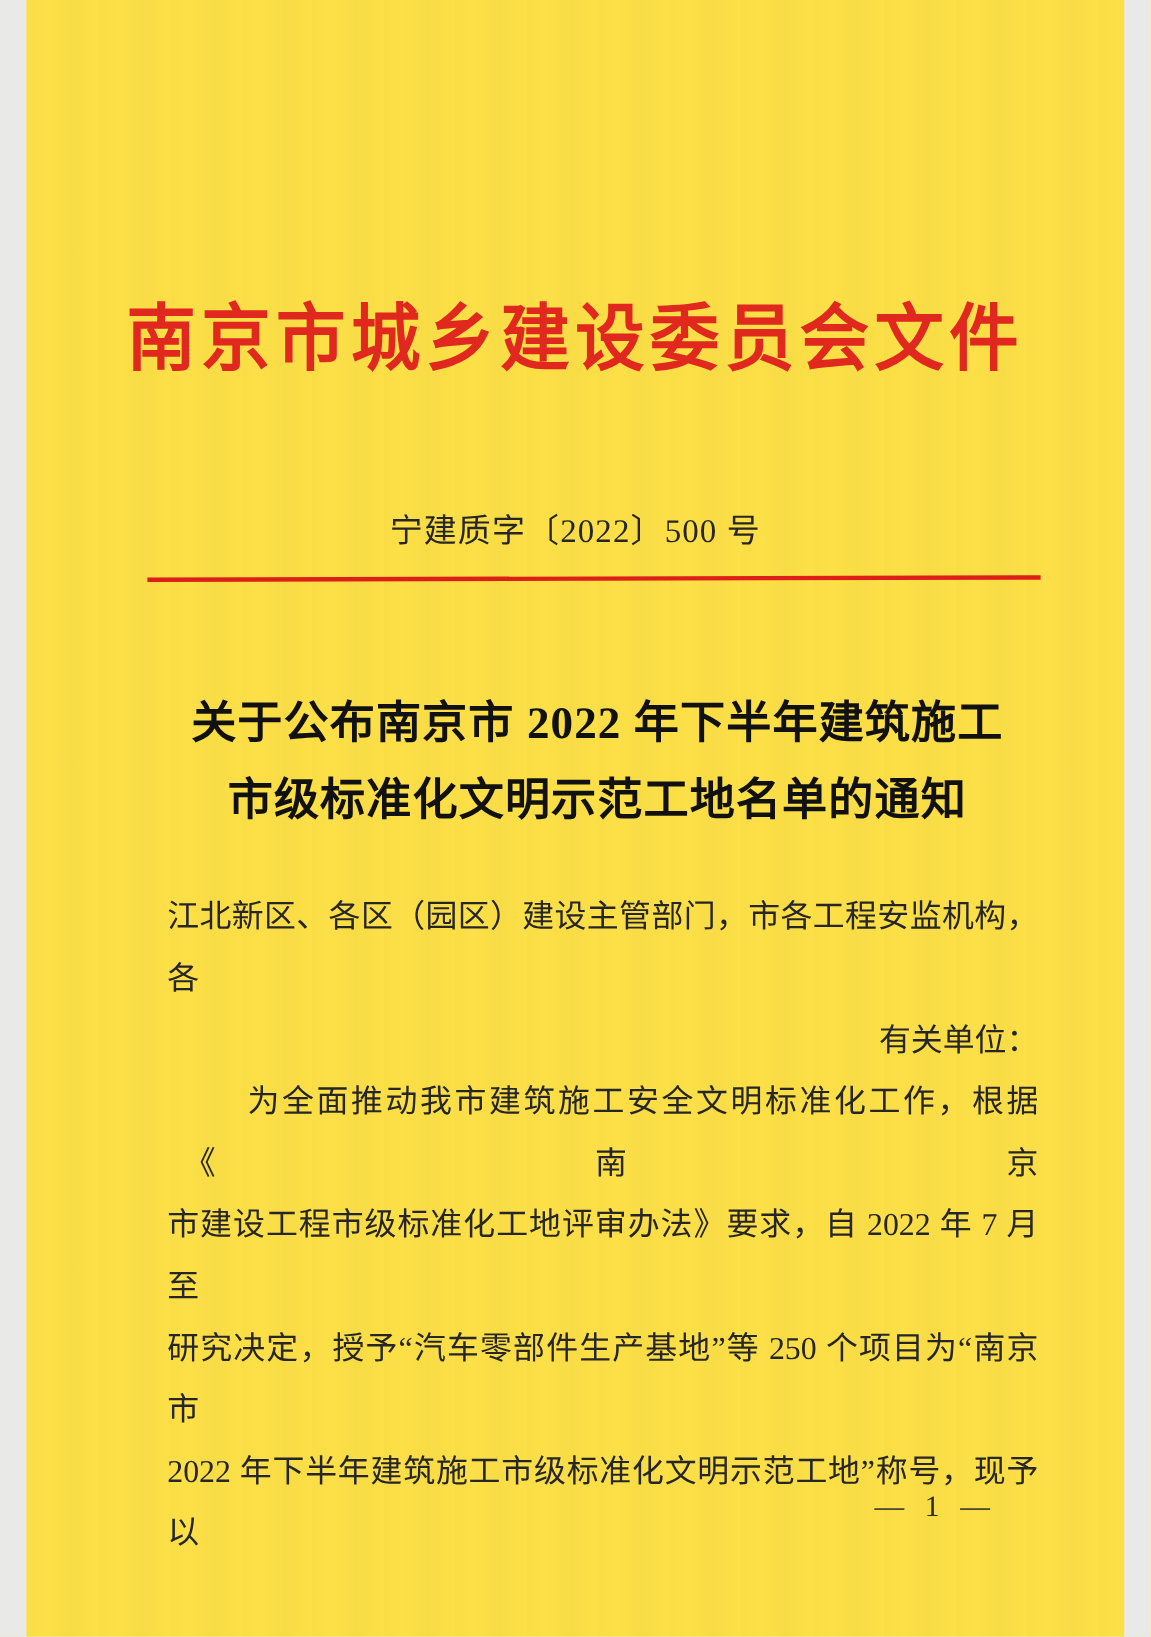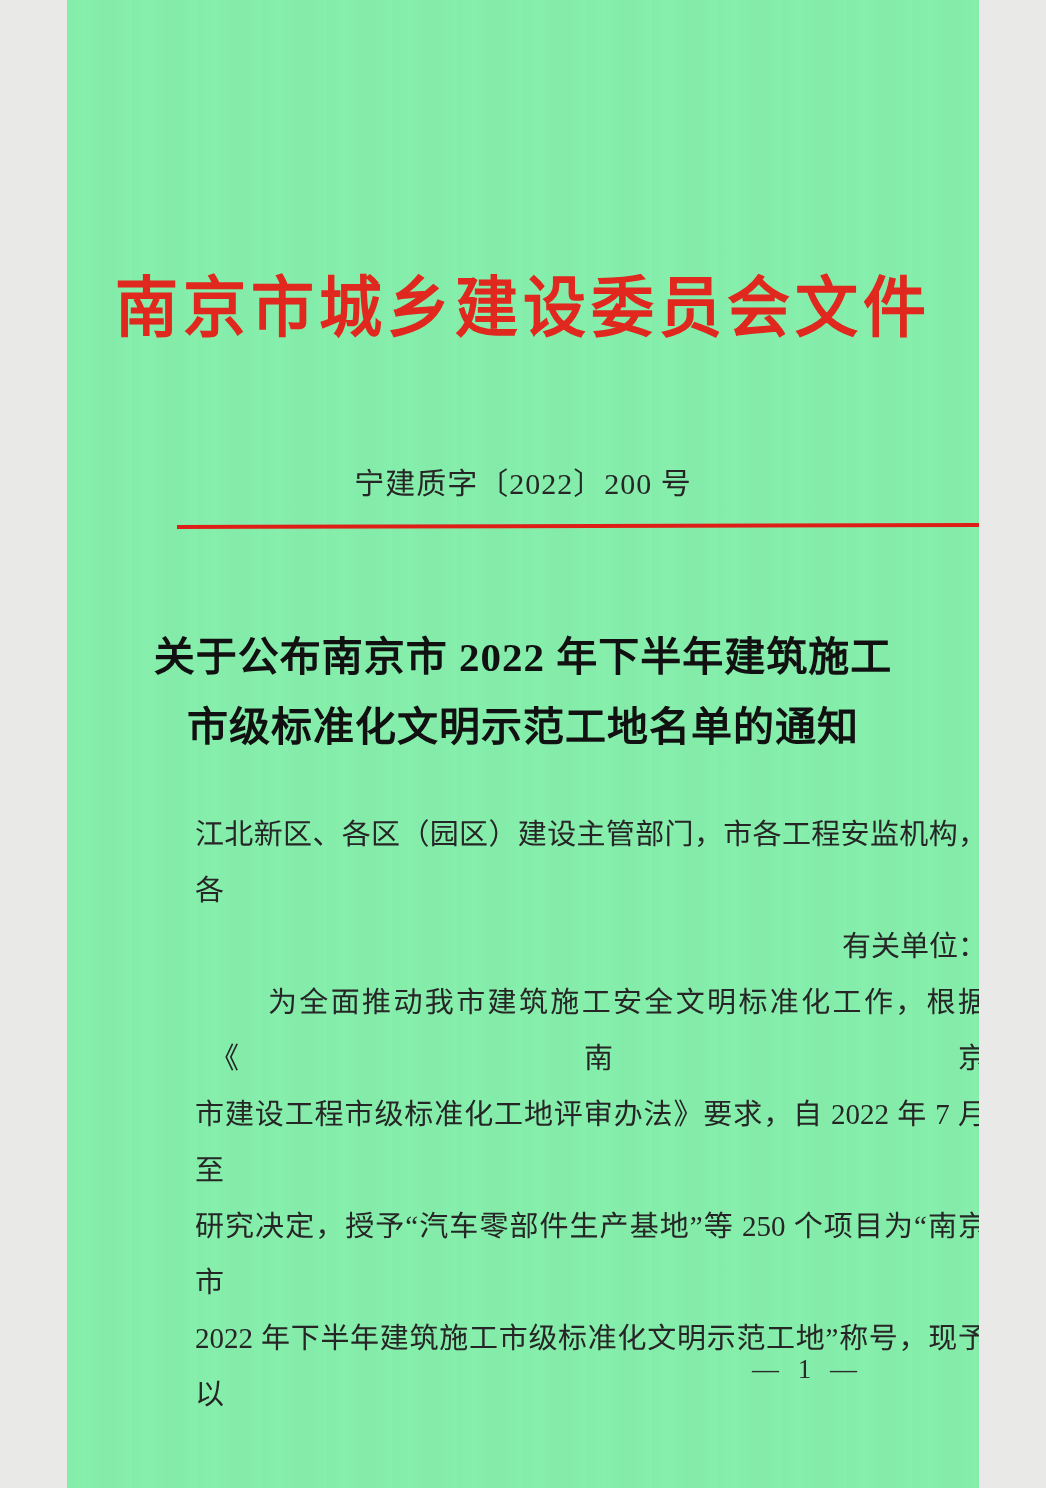--- a/index.html
+++ b/index.html
@@ -3,24 +3,24 @@
 <meta charset="utf-8">
 <style>
   html, body {
     margin: 0;
     padding: 0;
     background: #e9e9e7;
     font-family: "Liberation Serif", "DejaVu Serif", serif;
   }
   .page {
     position: relative;
-    width: 912px;
+    width: 998px;
     height: 1488px;
     margin: 0 auto;
-    background: #86efac;
+    background: #fde047;
     overflow: hidden;
     color: #1e1e1e;
   }
   
   .page::before {
     content: "";
     position: absolute;
     inset: 0;
     background:
       repeating-linear-gradient(90deg,
@@ -66,20 +66,21 @@
     position: absolute;
     top: 622px;
     left: 0;
     width: 100%;
     text-align: center;
     font-weight: bold;
     font-size: 41px;
     line-height: 70px;
     color: #111;
     letter-spacing: 1px;
+    padding-left: 20px;
   }
   .body-text {
     position: absolute;
     top: 806px;
     left: 128px;
     width: 792px;
     font-size: 29px;
     line-height: 56px;
     color: #262626;
   }
@@ -107,21 +108,21 @@
     color: #2a2a2a;
   }
 </style>
 </head>
 <body>
 
 <div class="page">
 
   <h1 class="agency">南京市城乡建设委员会文件</h1>
 
-  <div class="doc-no">宁建质字〔2022〕200 号</div>
+  <div class="doc-no">宁建质字〔2022〕500 号</div>
 
   <div class="rule"></div>
 
   <div class="title">
     <div>关于公布南京市 2022 年下半年建筑施工</div>
     <div>市级标准化文明示范工地名单的通知</div>
   </div>
 
   <div class="body-text">
     <div class="line justify">江北新区、各区（园区）建设主管部门，市各工程安监机构，各</div>

